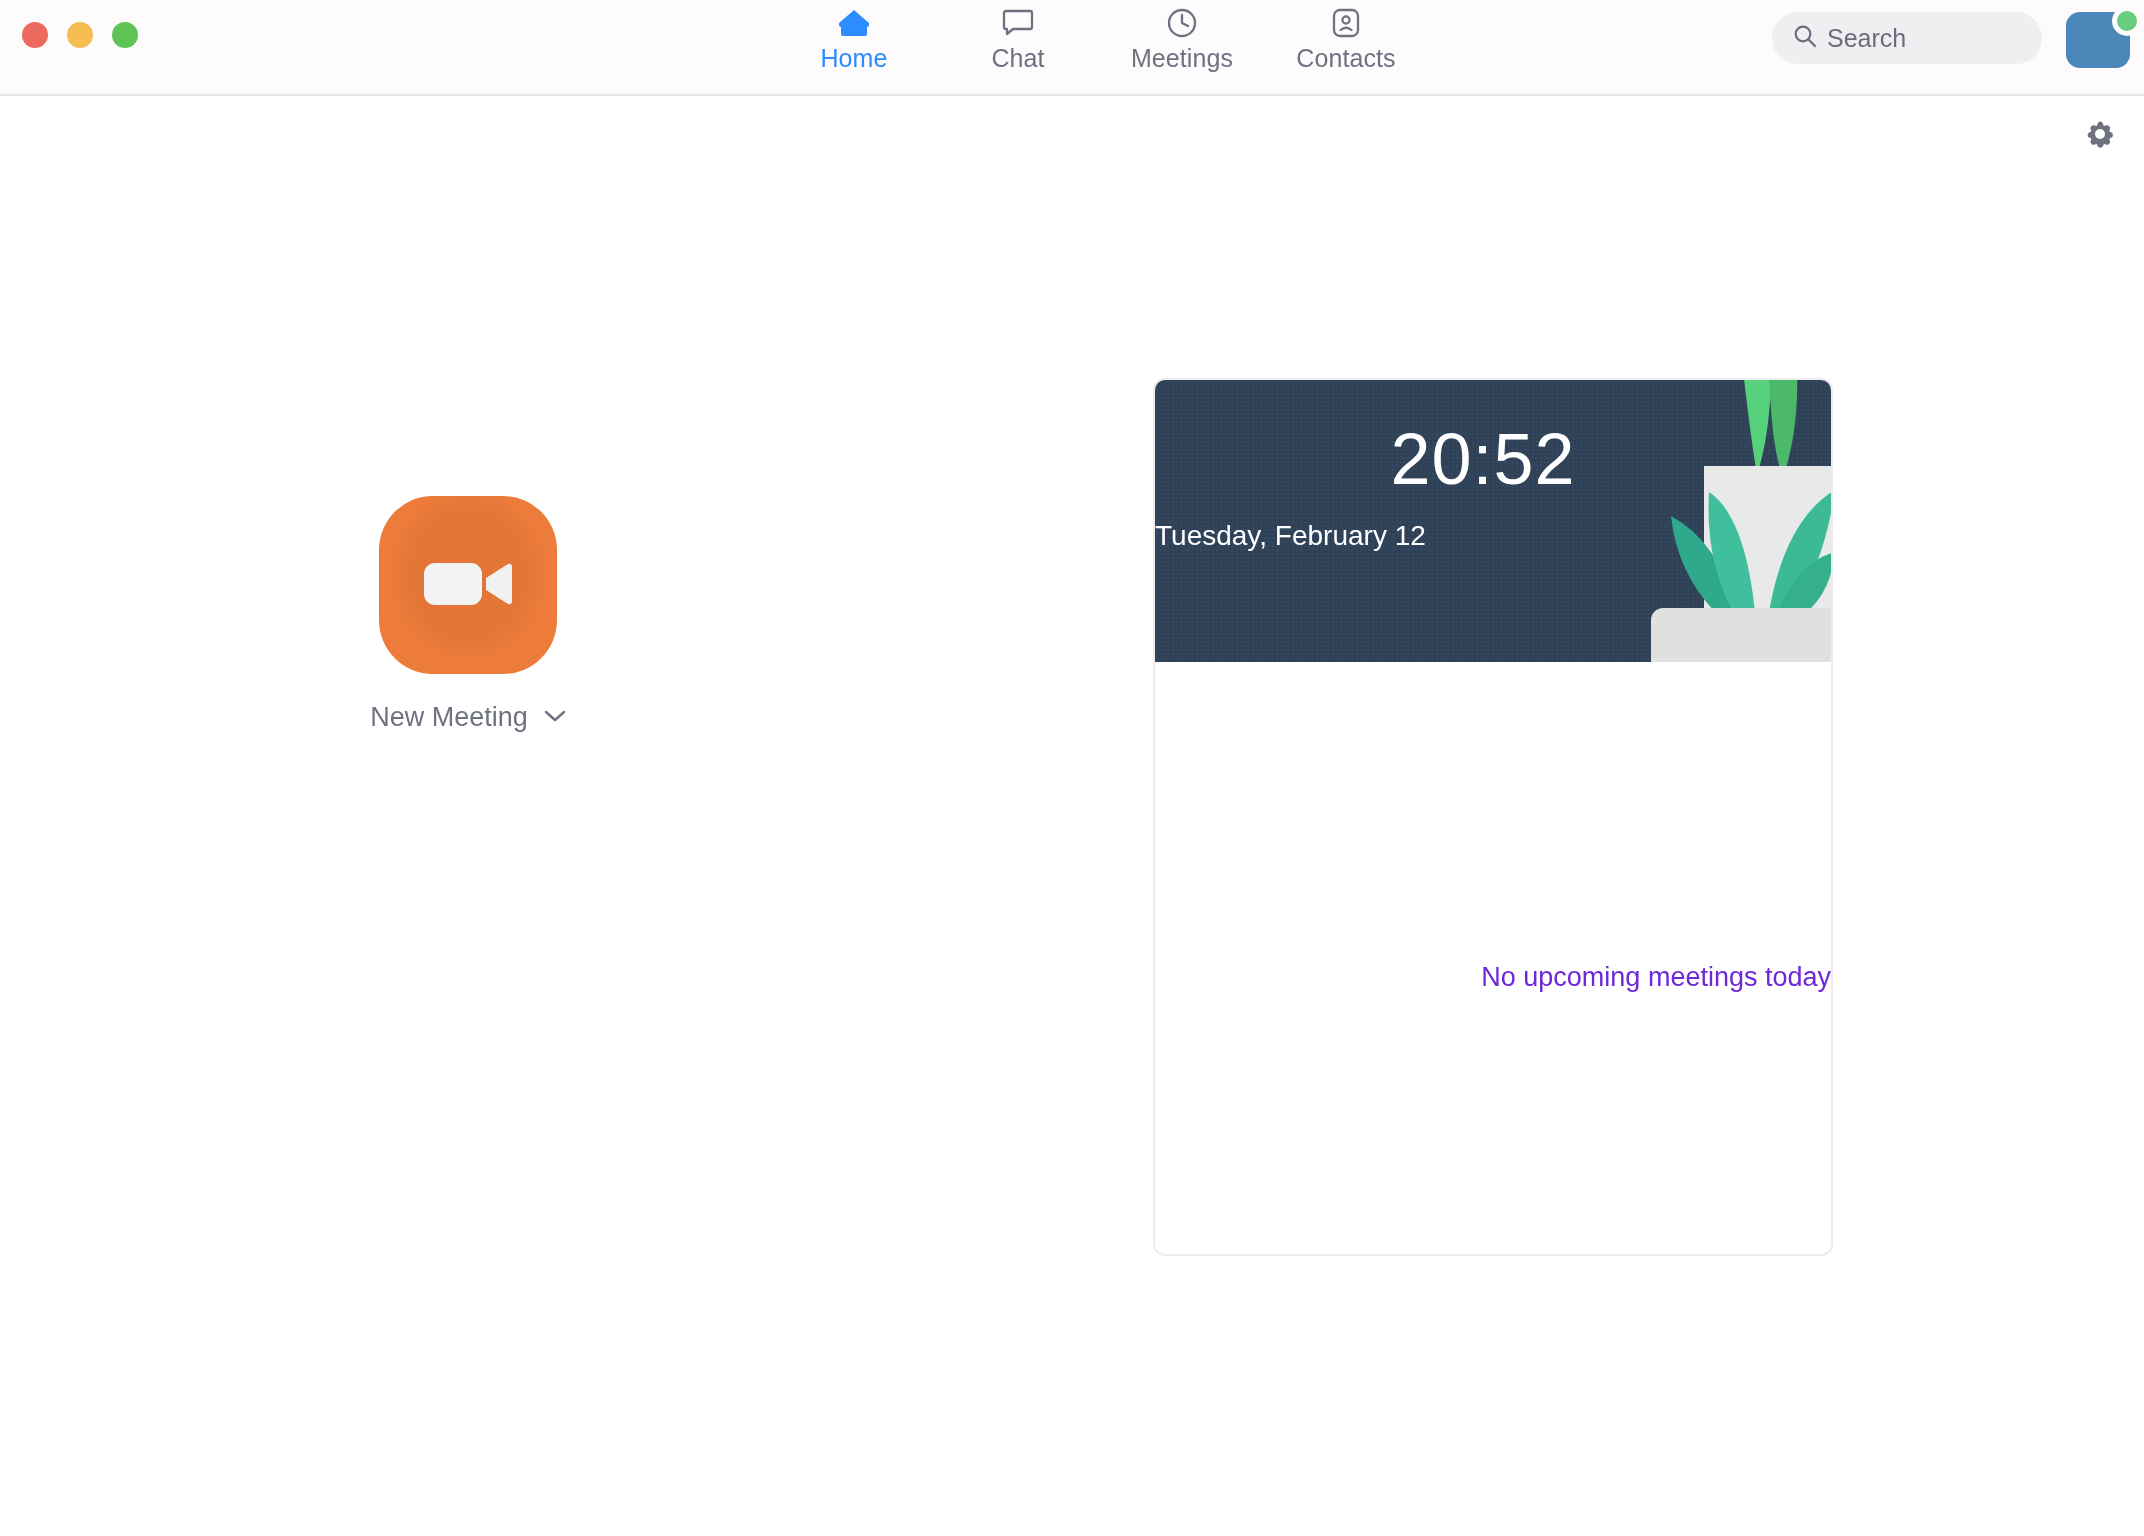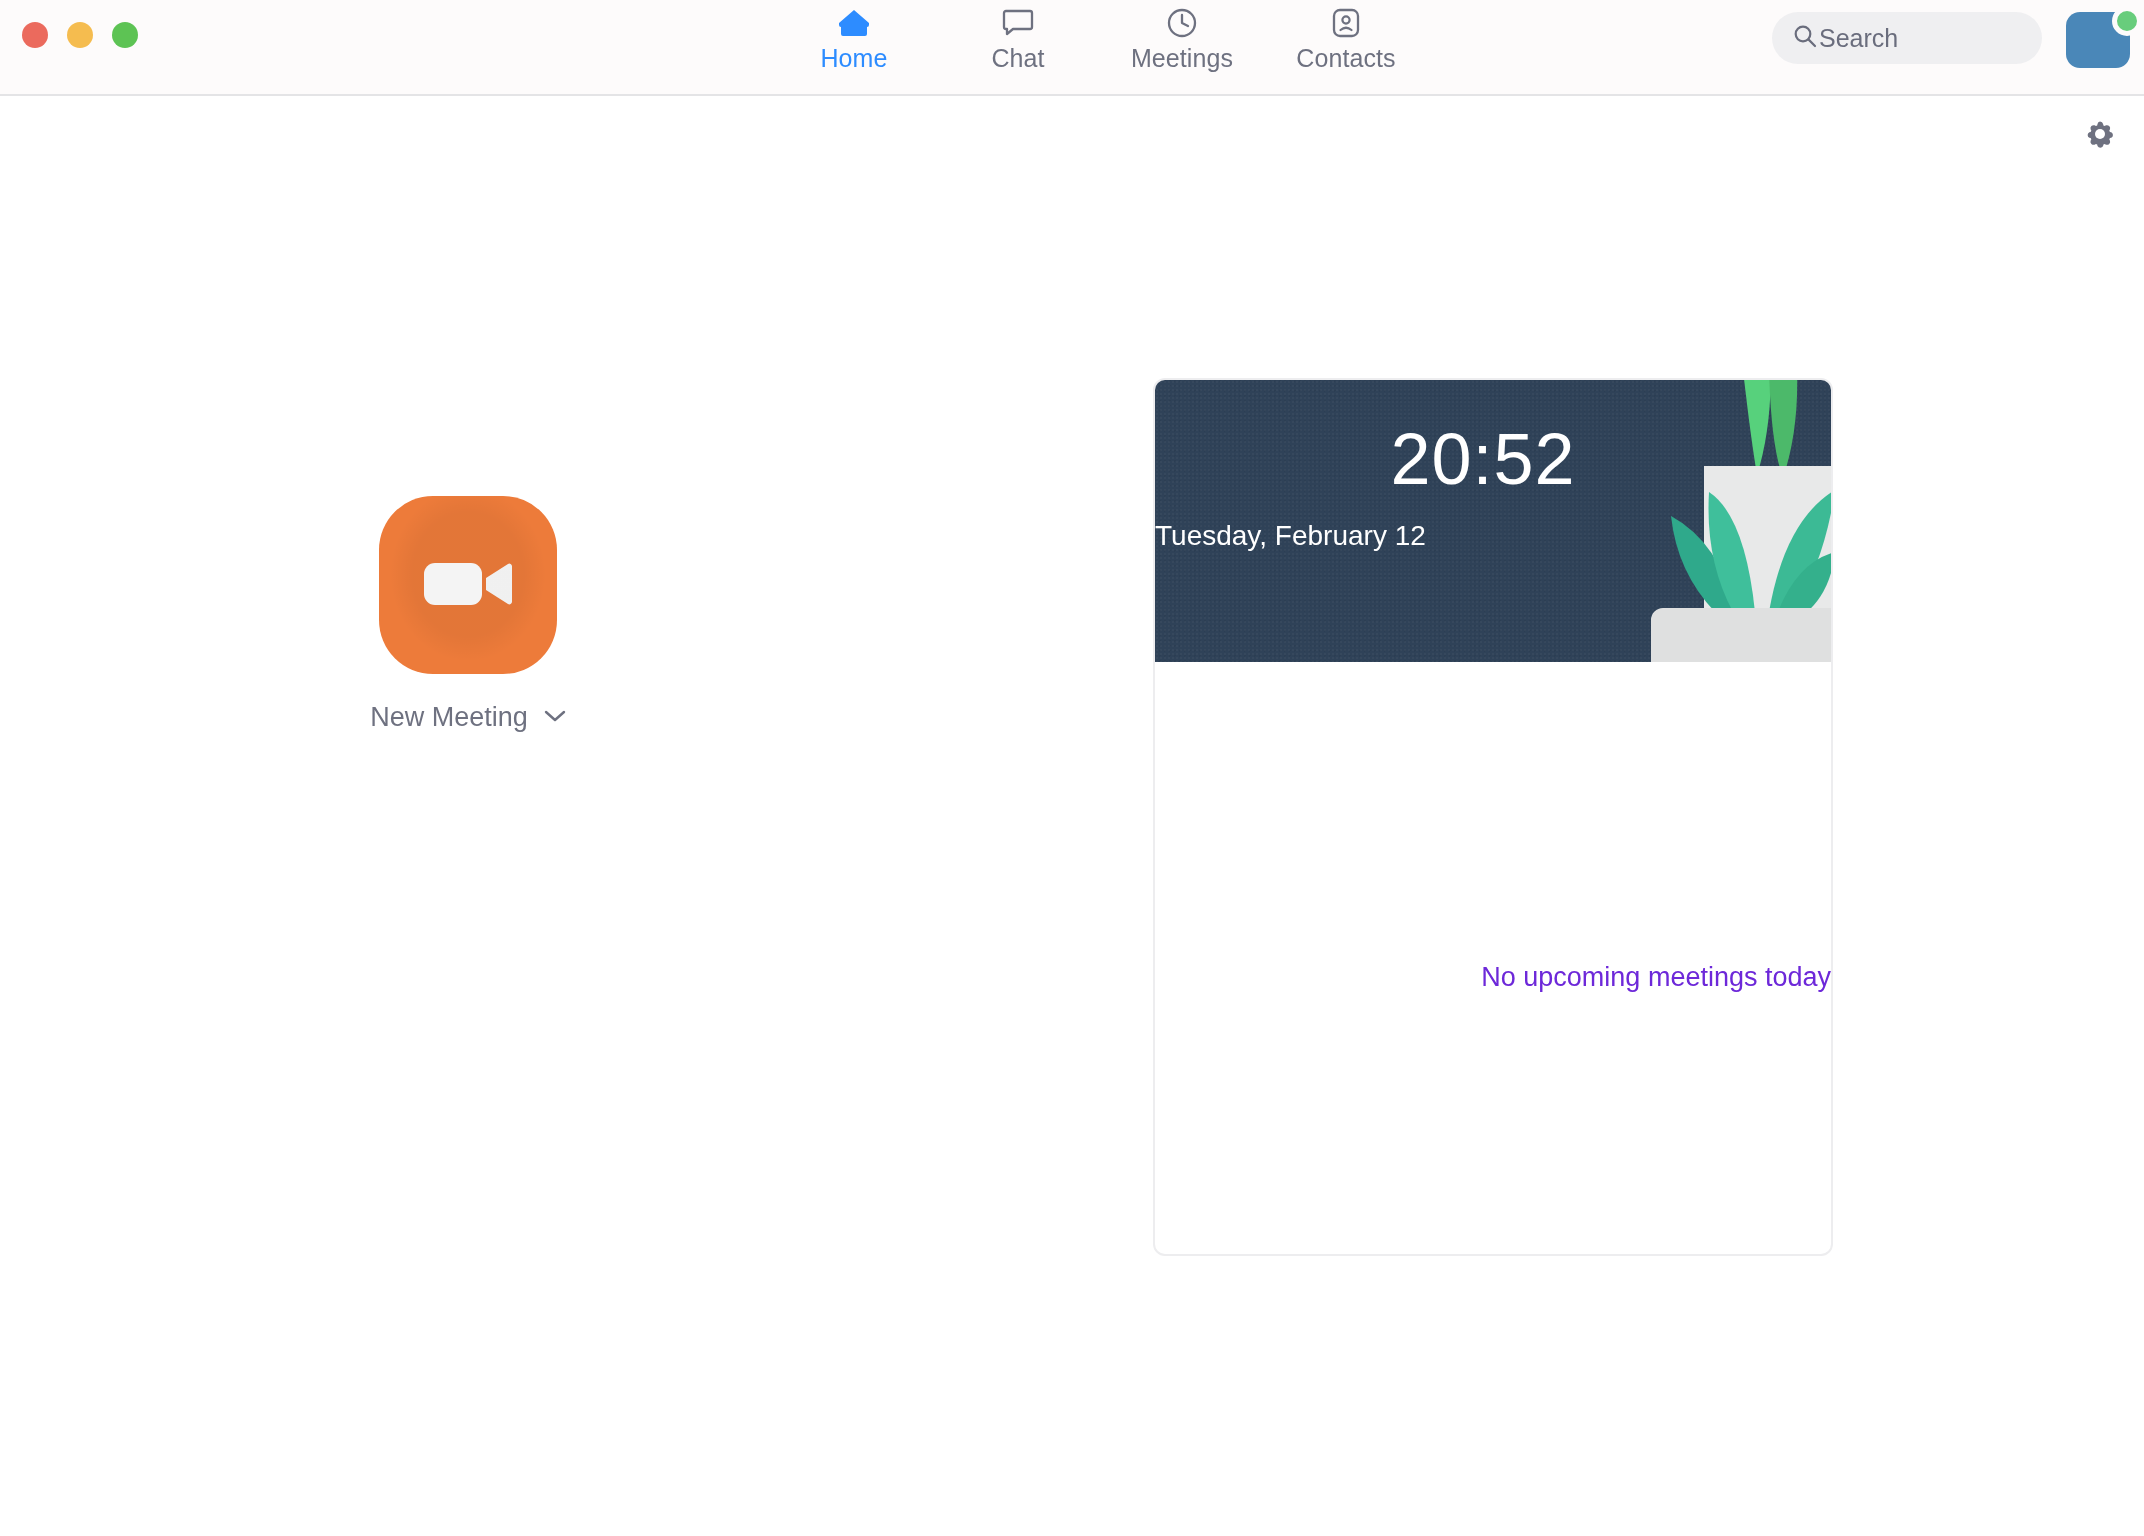--- a/index.html
+++ b/index.html
@@ -88,21 +88,21 @@
     position: absolute;
     top: 12px;
     left: 1772px;
     width: 270px;
     height: 52px;
     background: #efeff1;
     border-radius: 26px;
     display: flex;
     align-items: center;
     padding-left: 20px;
-    gap: 1px;
+    gap: 9px;
     cursor: text;
   }
   .search-input {
     border: none;
     outline: none;
     background: transparent;
     font-family: "Liberation Sans", sans-serif;
     font-size: 25px;
     color: #55586a;
     width: 190px;

